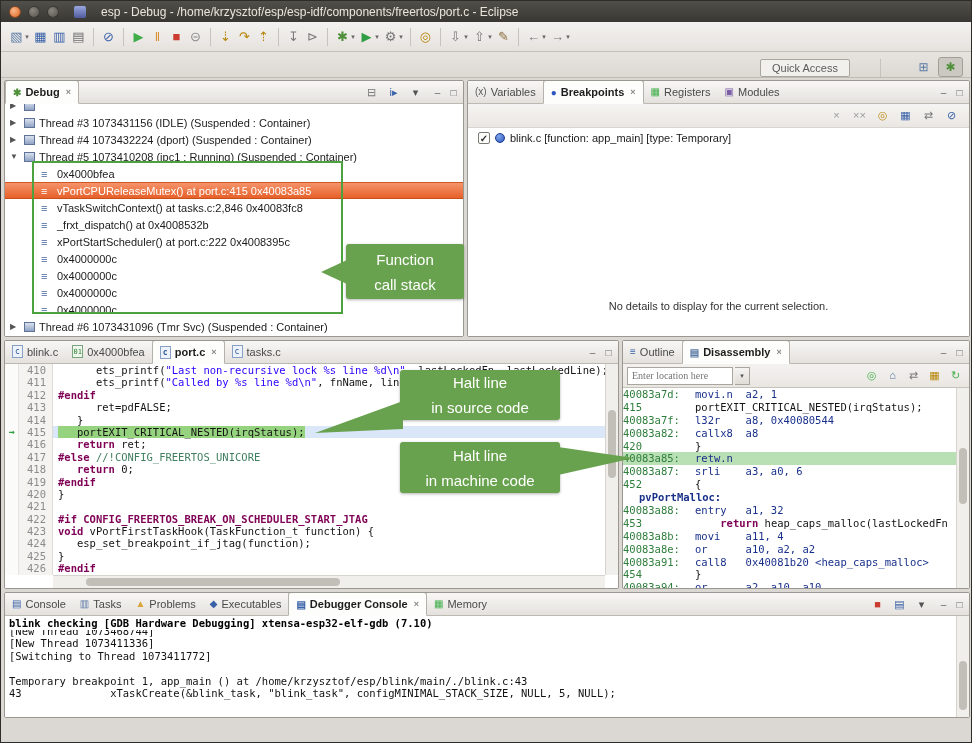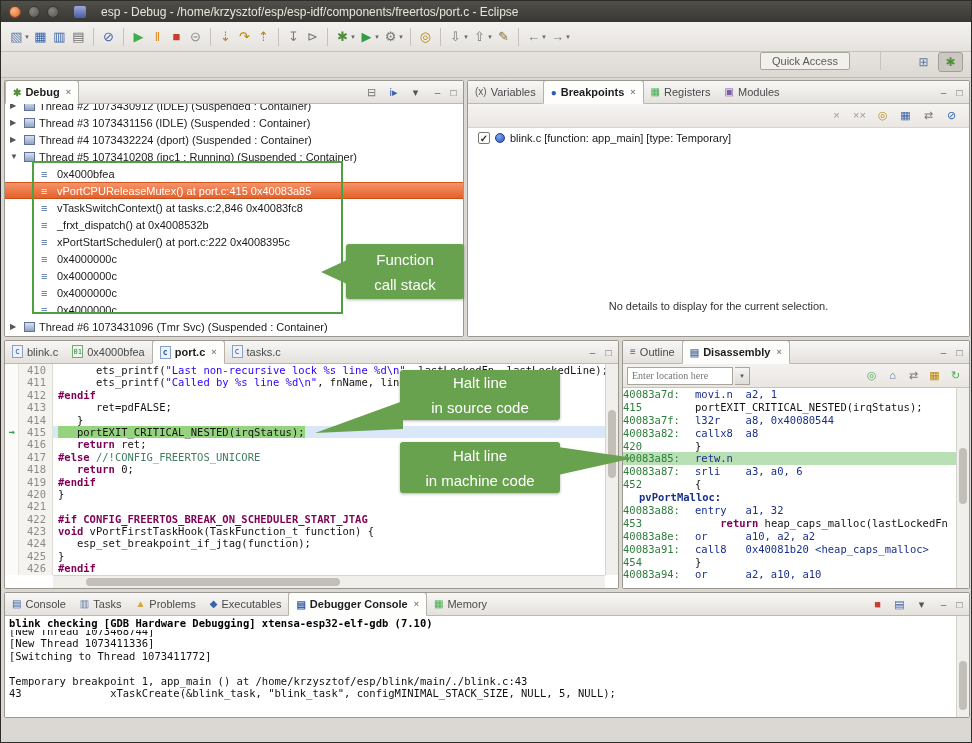--- a/index.html
+++ b/index.html
@@ -13,21 +13,21 @@
   .circ.min,.circ.max{background:radial-gradient(circle at 35% 35%,#8a867e,#55534d)}
   .appicon{width:12px;height:12px;background:linear-gradient(#9aa7e0,#4f5b9e);border-radius:2px;margin-left:8px;flex:none}
   #title-text{color:#e9e5dc;font-size:12px;margin-left:8px;white-space:nowrap;overflow:hidden}
 
   
   #toolbar{height:30px;background:linear-gradient(#f4f2f0,#e5e2de);border-bottom:1px solid #c4c1bb;display:flex;align-items:center;padding:0 6px}
   #toolbar-groups{display:flex;align-items:center}
   .icn{display:inline-flex;align-items:center;justify-content:center;width:19px;height:20px;font-size:13px;border-radius:3px;cursor:default;line-height:1}
   .icn.dd{width:8px;font-size:7px;color:#666;margin-left:-3px}
   .tb-sep{width:1px;height:18px;background:#c6c3bd;margin:0 5px;display:inline-block}
-  #toolbar2{height:26px;background:linear-gradient(#e7e4e0,#dcd9d3);border-bottom:1px solid #bfbcb6;display:flex;align-items:flex-start;justify-content:flex-end;padding:0 8px;gap:25px}
+  #toolbar2{height:26px;background:linear-gradient(#e7e4e0,#dcd9d3);border-bottom:1px solid #bfbcb6;display:flex;align-items:flex-end;justify-content:flex-end;padding:0 8px;gap:25px}
   #quick-access{border:1px solid #a8a59d;background:#f2f0ed;color:#5a5a58;font-size:11px;padding:2px 11px;border-radius:2px}
   #perspectives{display:flex;gap:2px}
   .persp{width:25px;height:20px;display:inline-flex;align-items:center;justify-content:center;border-radius:3px;font-size:12px}
   .persp.active{background:#cbc8c1;border:1px solid #a39f98}
 
   
   .panel{position:absolute;background:#fff;border:1px solid #9b9892;border-radius:2px;display:flex;flex-direction:column;overflow:hidden}
   .tabbar{height:23px;flex:none;background:linear-gradient(#f8f7f5,#e4e1dd);border-bottom:1px solid #bcb9b3;display:flex;align-items:flex-end}
   .tabs{display:flex;align-items:flex-end;height:100%}
   .tab{height:23px;display:flex;align-items:center;gap:4px;padding:0 7px;font-size:11px;color:#4a4a4a;white-space:nowrap}
@@ -192,21 +192,20 @@
       <div class="vicons">
         <span class="vbtn">–</span>
         <span class="vbtn">□</span>
       </div>
     </div>
     <div class="vcontent">
       <div id="debug-tree">
           <div class="trow">
             <span class="arr">▶</span>
             <span class="ticon"></span>
-            <span class="tlabel">Thread #2 1073430912 (IDLE) (Suspended : Container)</span>
           </div>
           <div class="trow">
             <span class="arr">▶</span>
             <span class="ticon"></span>
             <span class="tlabel">Thread #3 1073431156 (IDLE) (Suspended : Container)</span>
           </div>
           <div class="trow">
             <span class="arr">▶</span>
             <span class="ticon"></span>
             <span class="tlabel">Thread #4 1073432224 (dport) (Suspended : Container)</span>
@@ -403,20 +402,21 @@
           <div class="drow"><span class="da-a">415</span><span class="da-code"><span class="tok-p">portEXIT_CRITICAL_NESTED(irqStatus);</span></span></div>
           <div class="drow"><span class="da-a">40083a7f:</span><span class="da-code"><span class="tok-m">l32r    a8, 0x40080544</span></span></div>
           <div class="drow"><span class="da-a">40083a82:</span><span class="da-code"><span class="tok-m">callx8  a8</span></span></div>
           <div class="drow"><span class="da-a">420</span><span class="da-code"><span class="tok-p">}</span></span></div>
           <div class="drow halt"><span class="da-a">40083a85:</span><span class="da-code"><span class="tok-m">retw.n</span></span></div>
           <div class="drow"><span class="da-a">40083a87:</span><span class="da-code"><span class="tok-m">srli    a3, a0, 6</span></span></div>
           <div class="drow"><span class="da-a">452</span><span class="da-code"><span class="tok-p">{</span></span></div>
           <div class="drow lrow"><span class="tok-lb">pvPortMalloc:</span></div>
           <div class="drow"><span class="da-a">40083a88:</span><span class="da-code"><span class="tok-m">entry   a1, 32</span></span></div>
           <div class="drow"><span class="da-a">453</span><span class="da-code"><span class="tok-p">    </span><span class="tok-k">return</span><span class="tok-p"> heap_caps_malloc(lastLockedFn</span></span></div>
+          <div class="drow"><span class="da-a">40083a8b:</span><span class="da-code"><span class="tok-m">movi    a11, 4</span></span></div>
           <div class="drow"><span class="da-a">40083a8e:</span><span class="da-code"><span class="tok-m">or      a10, a2, a2</span></span></div>
           <div class="drow"><span class="da-a">40083a91:</span><span class="da-code"><span class="tok-m">call8   0x40081b20 &lt;heap_caps_malloc&gt;</span></span></div>
           <div class="drow"><span class="da-a">454</span><span class="da-code"><span class="tok-p">}</span></span></div>
           <div class="drow"><span class="da-a">40083a94:</span><span class="da-code"><span class="tok-m">or      a2, a10, a10</span></span></div>
         </div>
       <div class="scroll-v" style="top:24px">
         <div class="thumb-v" style="top:30%;height:28%"></div>
       </div>
     </div>
   </div>

